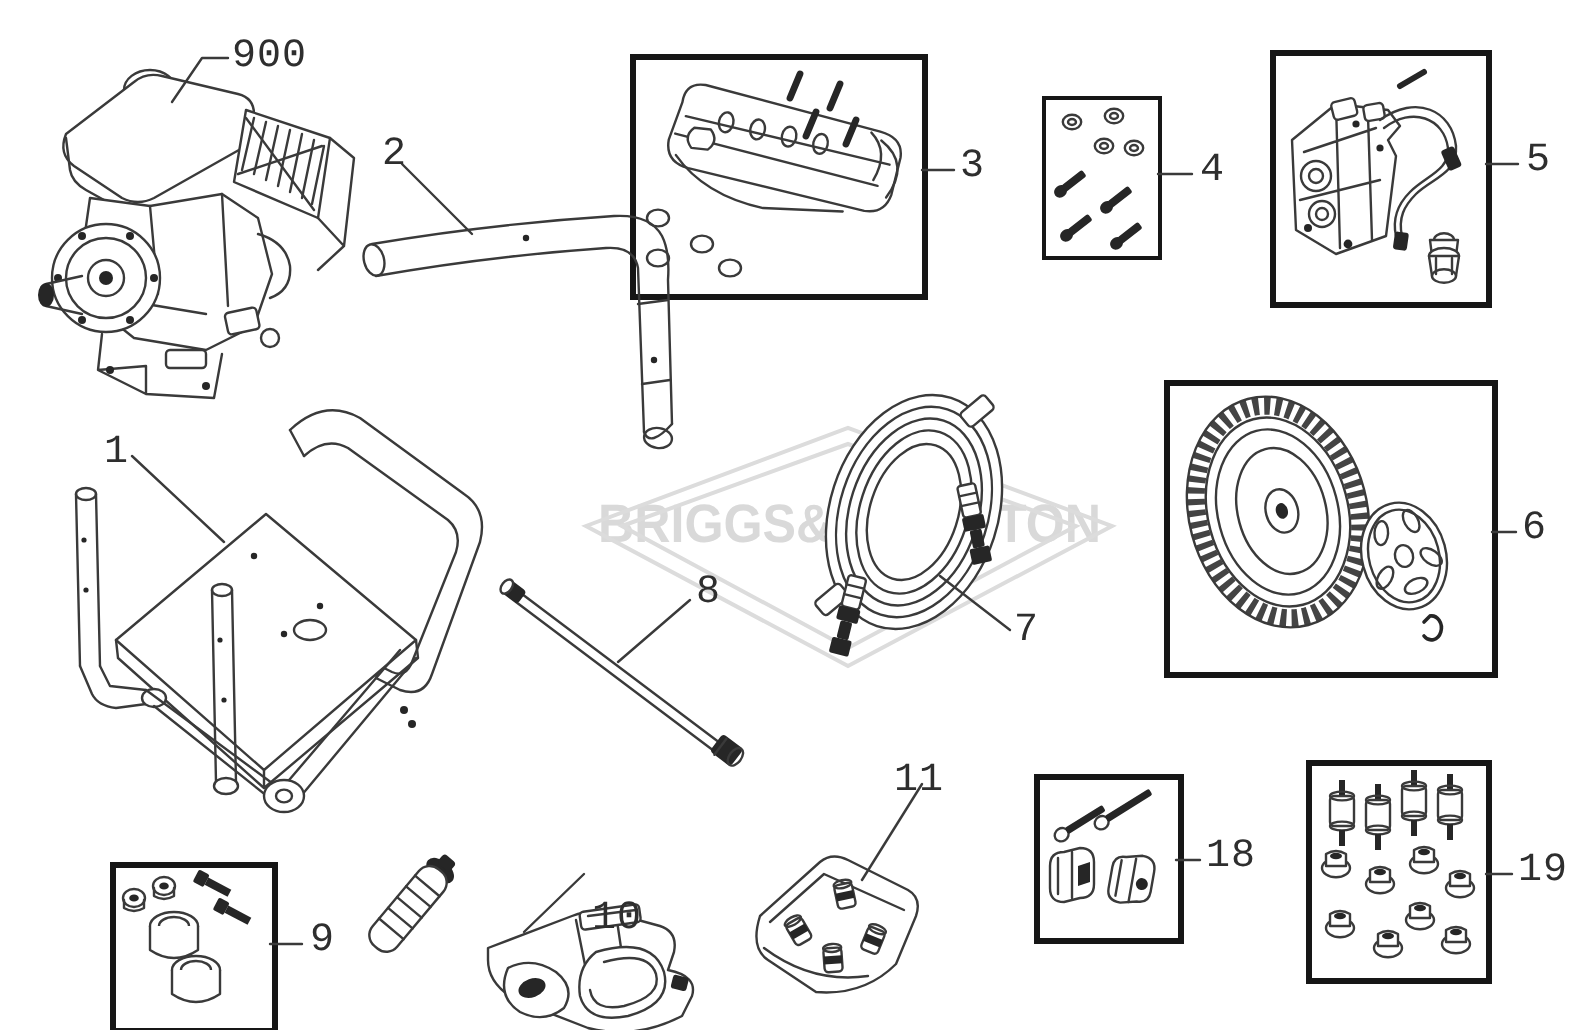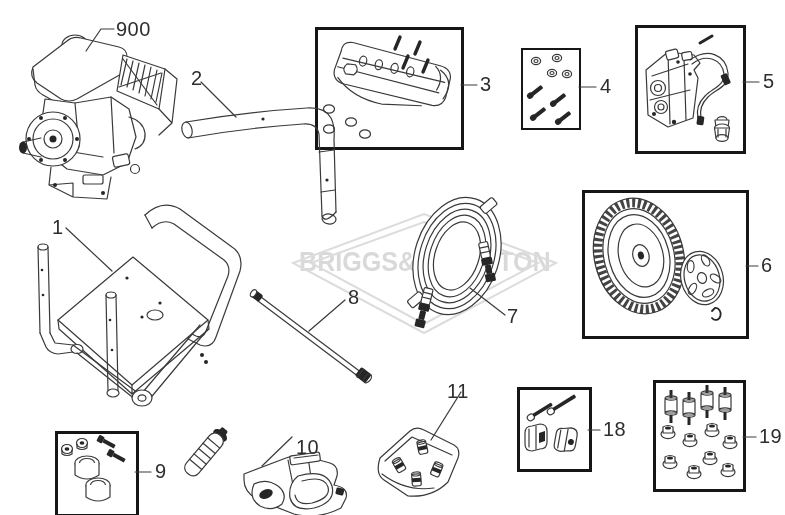--- a/index.html
+++ b/index.html
@@ -1,20 +1,20 @@
 <!DOCTYPE html>
 <html><head>
 <meta charset="utf-8">
 <style>
   html,body{margin:0;padding:0;background:#fff;}
   #canvas{position:relative;width:785px;height:515px;background:#ffffff;overflow:hidden;
           font-family:"Liberation Sans",sans-serif;}
   .abs{position:absolute;}
   .part-label{position:absolute;color:#2e2e2e;font-size:20px;line-height:1;
-              font-family:Liberation Sans, sans-serif;letter-spacing:0.5px;z-index:6;}
+              font-family:Liberation Mono, monospace;letter-spacing:0.5px;z-index:6;}
   .kit-box{position:absolute;border:3px solid #161616;background:transparent;z-index:2;}
   svg{position:absolute;overflow:visible;z-index:3;}
   .ln{stroke:#3a3a3a;fill:none;stroke-width:1.2;stroke-linecap:round;stroke-linejoin:round;}
   .lnw{stroke:#3a3a3a;fill:#ffffff;stroke-width:1.2;stroke-linejoin:round;}
   .dk{fill:#262626;stroke:none;}
   .dkl{stroke:#262626;fill:none;stroke-linecap:round;}
   .wm{stroke:#dcdcdc;fill:none;stroke-width:2;}
   #wm-text{position:absolute;left:299px;top:247px;z-index:1;color:#d9d9d9;font-weight:bold;
            font-size:27px;white-space:nowrap;transform:scaleX(0.93);transform-origin:left top;
            letter-spacing:0px;font-family:"Liberation Sans",sans-serif;}
@@ -473,18 +473,18 @@
   <div class="part-label" style="left:116px;top:19px;">900</div>
   <div class="part-label" style="left:52px;top:217px;">1</div>
   <div class="part-label" style="left:191px;top:68px;">2</div>
   <div class="part-label" style="left:480px;top:74px;">3</div>
   <div class="part-label" style="left:600px;top:76px;">4</div>
   <div class="part-label" style="left:763px;top:71px;">5</div>
   <div class="part-label" style="left:761px;top:255px;">6</div>
   <div class="part-label" style="left:507px;top:306px;">7</div>
   <div class="part-label" style="left:348px;top:287px;">8</div>
   <div class="part-label" style="left:155px;top:461px;">9</div>
-  <div class="part-label" style="left:296px;top:437px;">10</div>
+  <div class="part-label" style="left:296px;top:450px;">10</div>
   <div class="part-label" style="left:447px;top:381px;">11</div>
   <div class="part-label" style="left:603px;top:419px;">18</div>
   <div class="part-label" style="left:759px;top:426px;">19</div>
 
 </div>
 
 </body></html>

